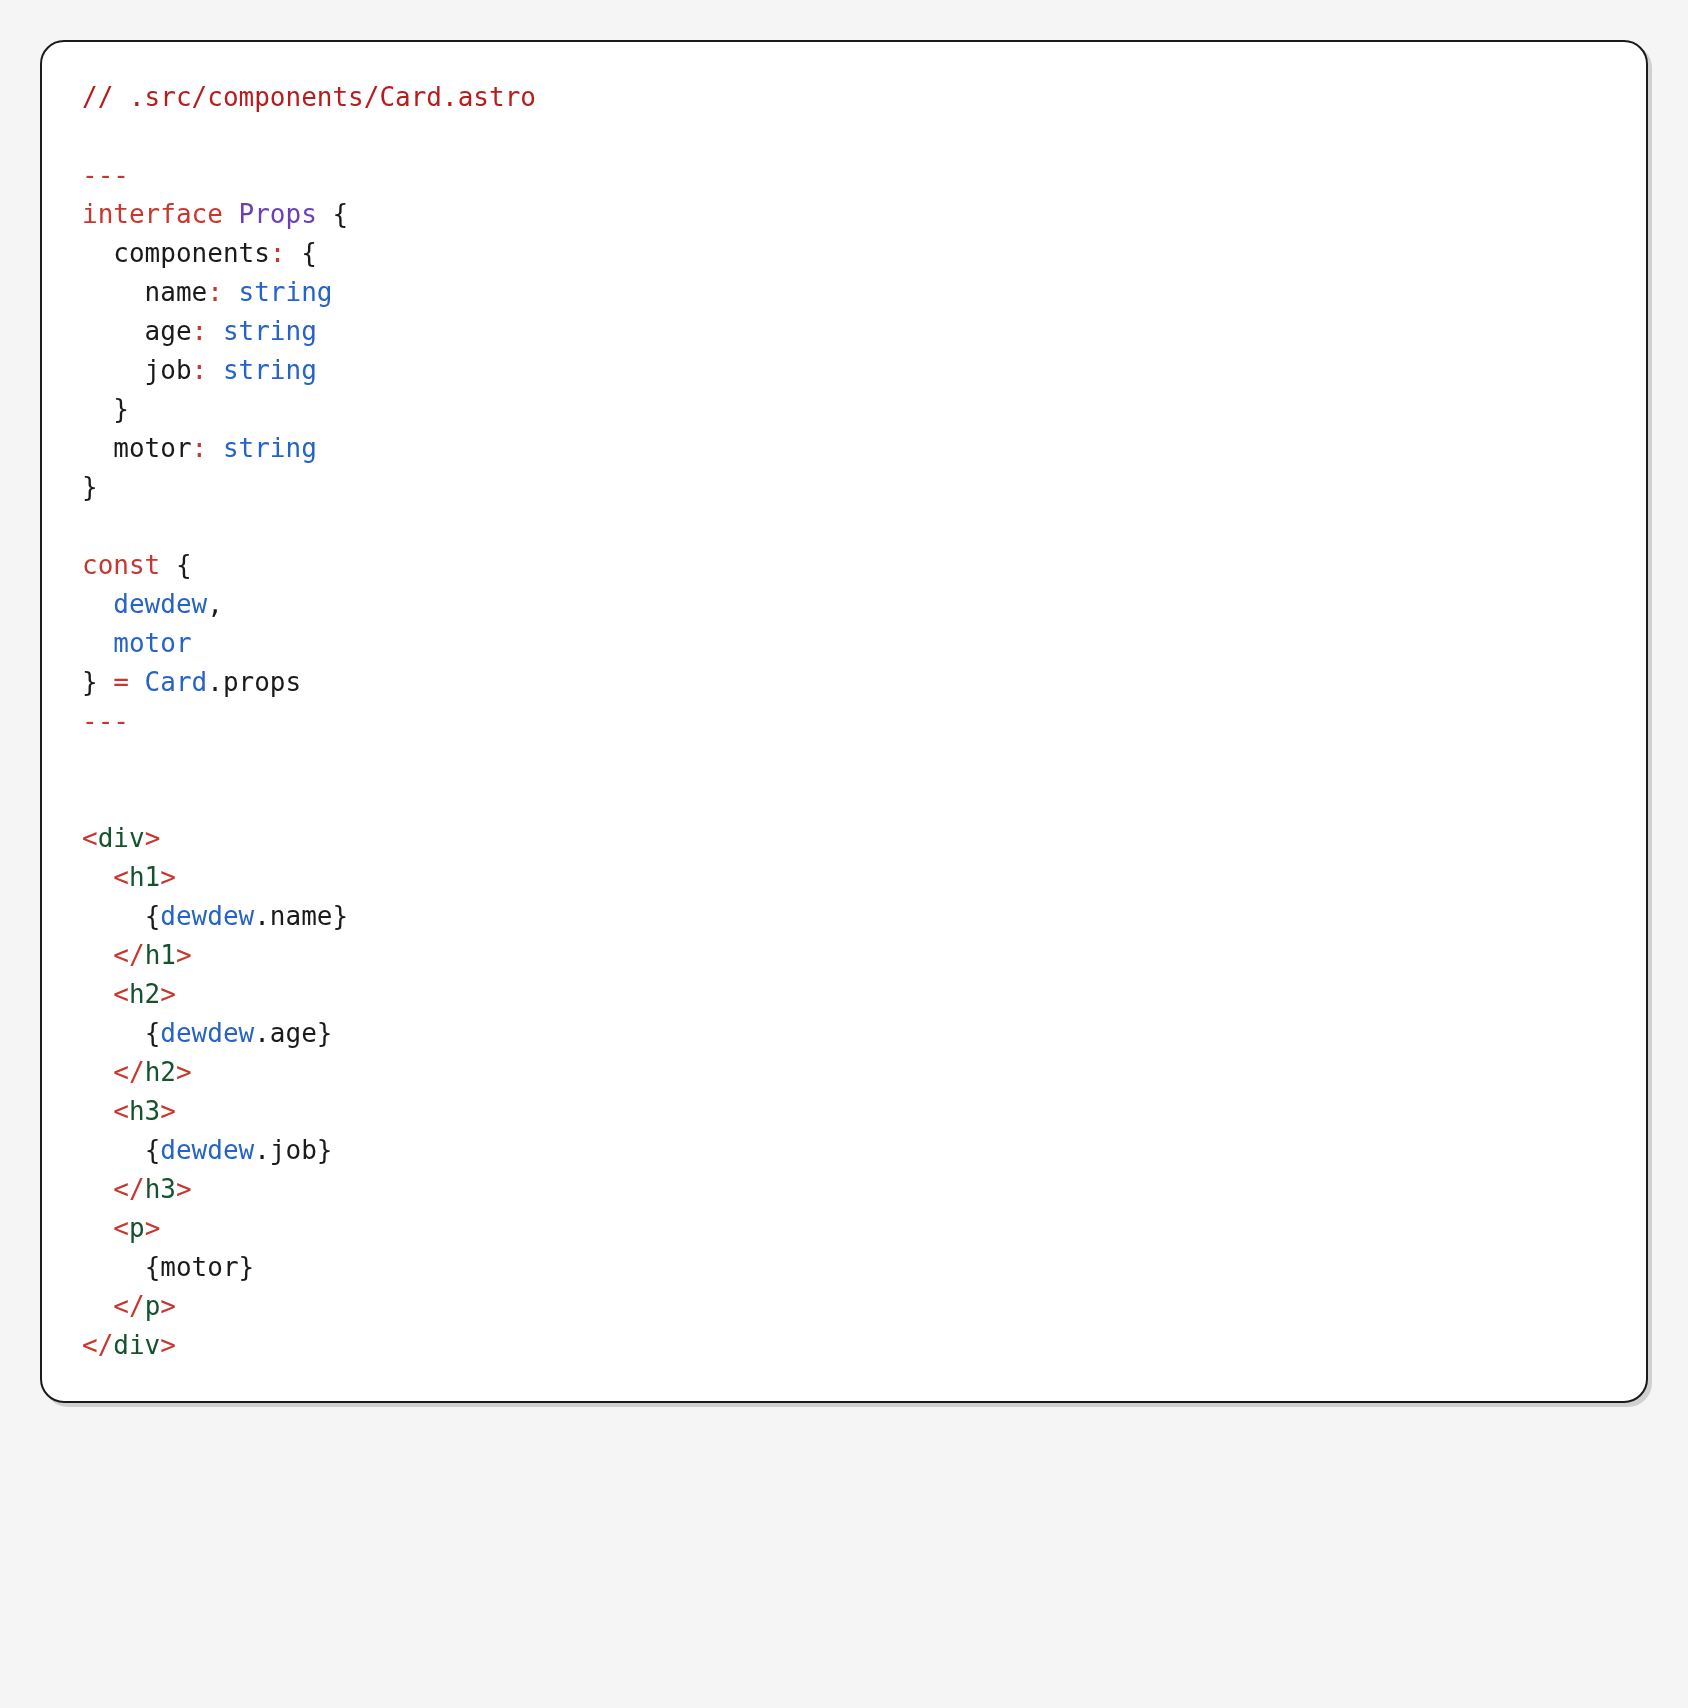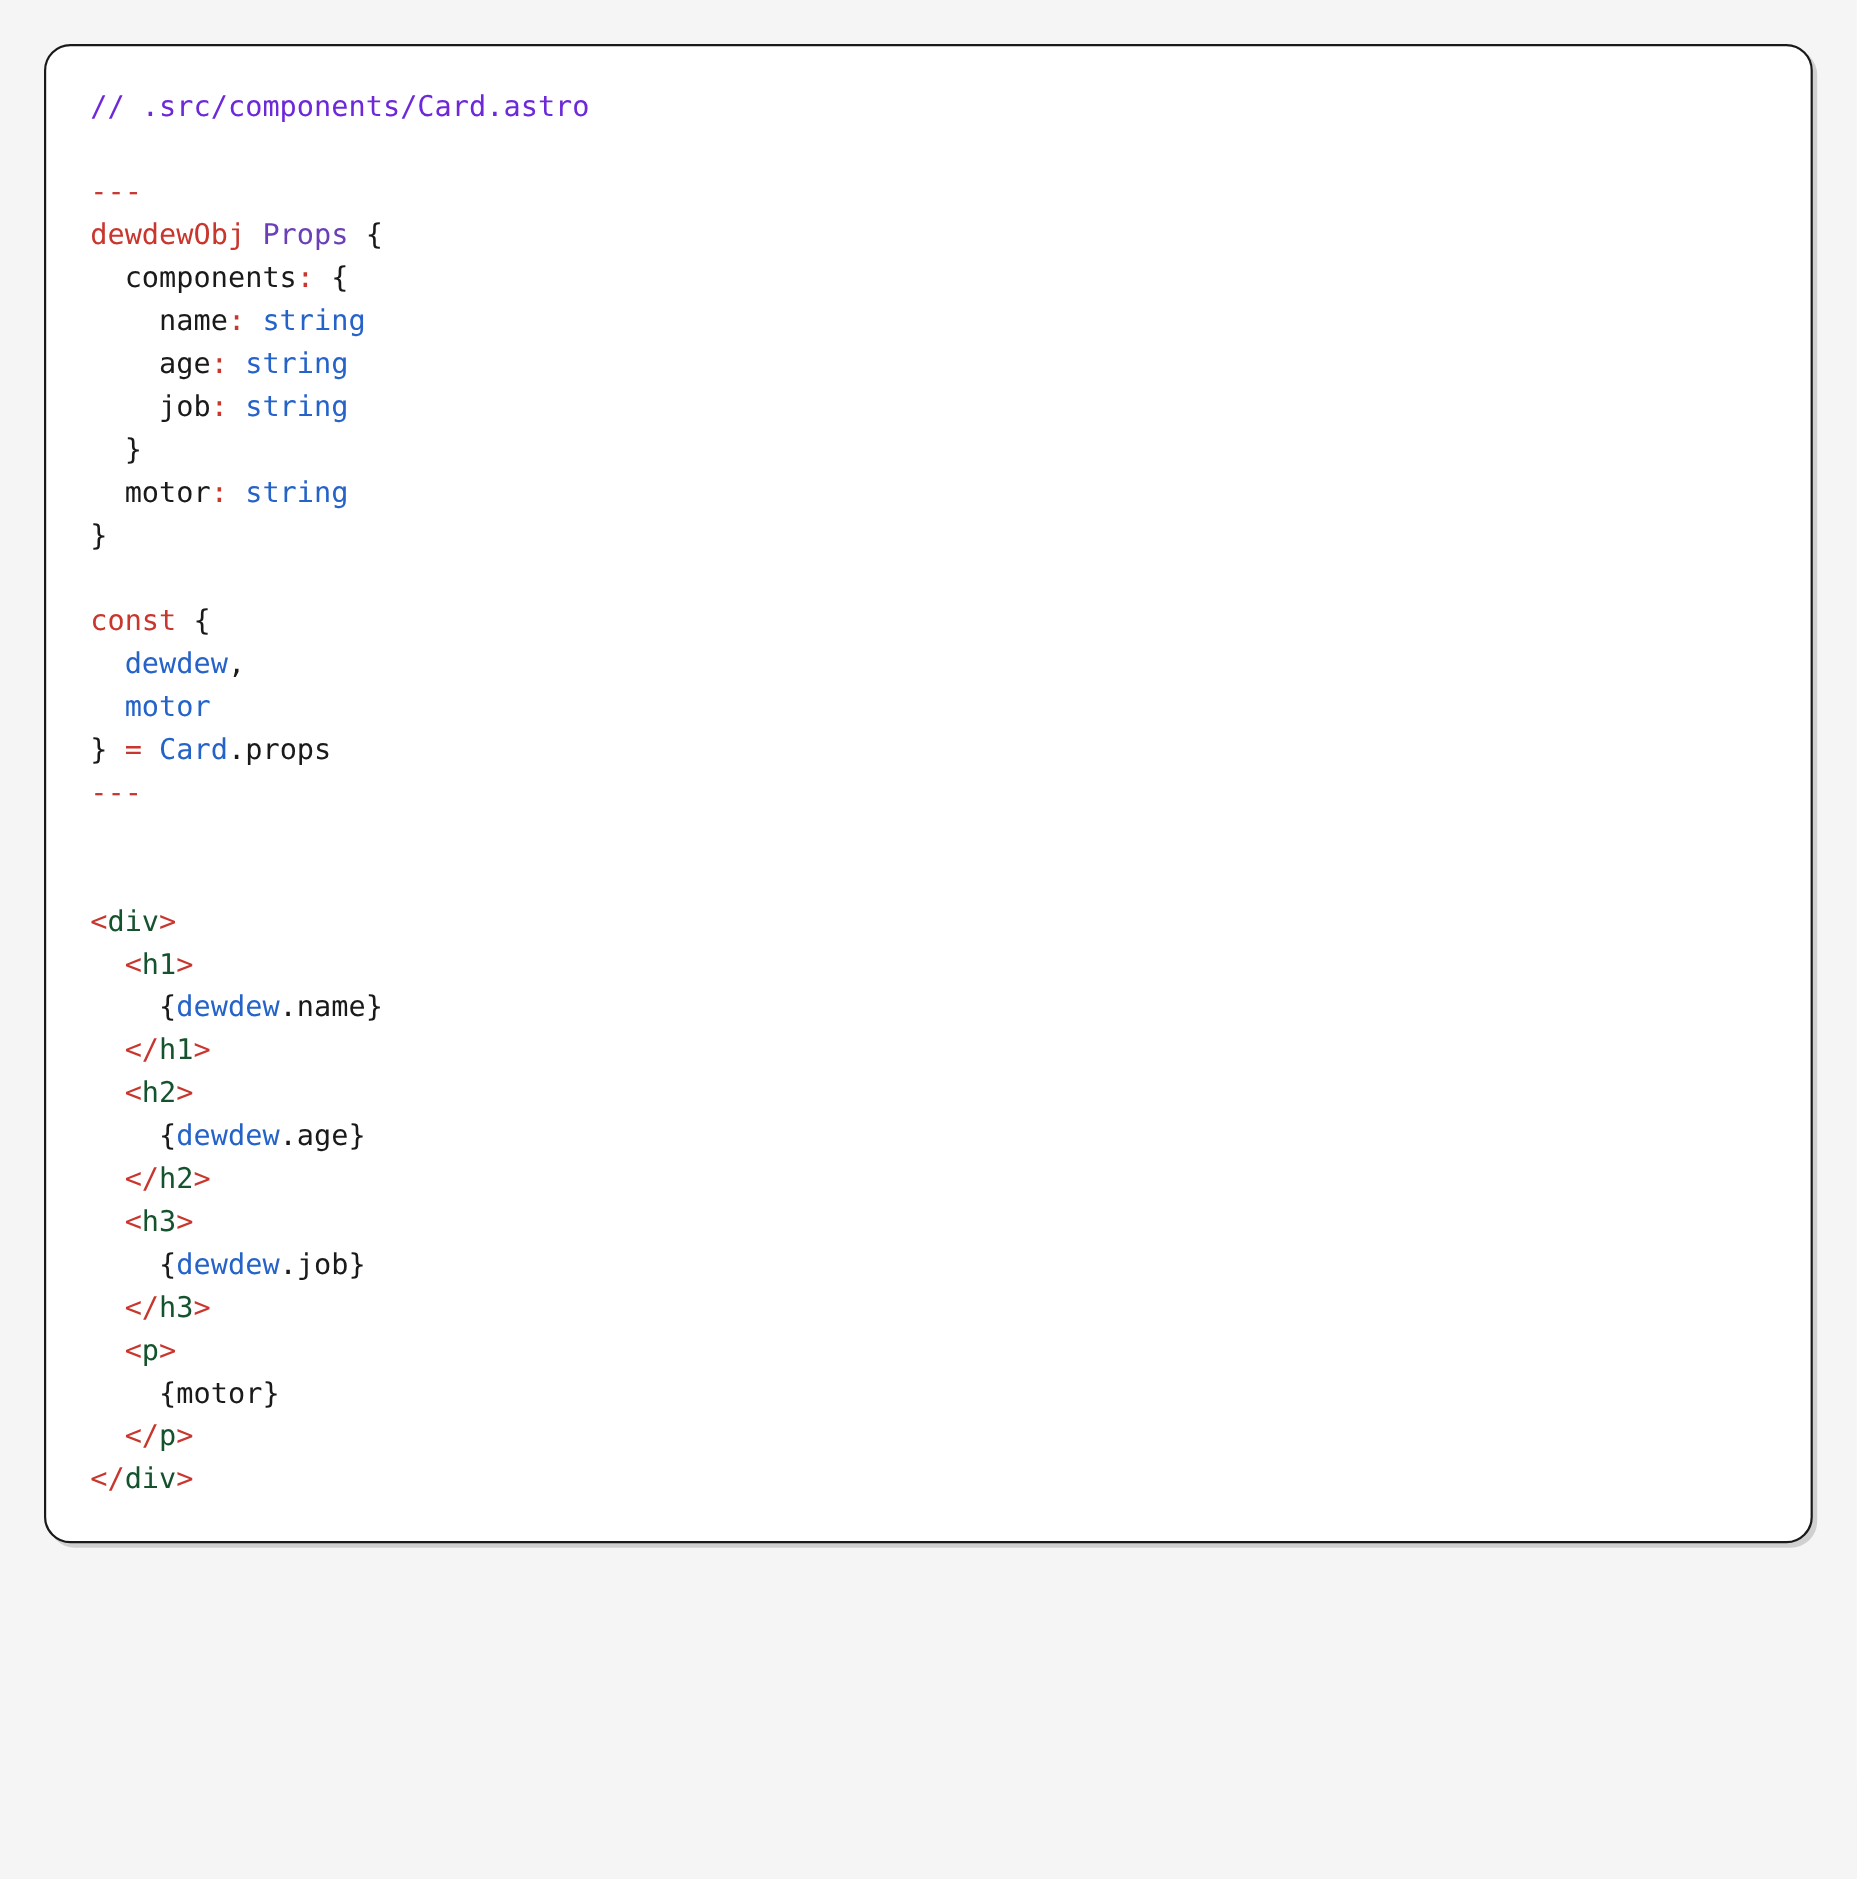--- a/index.html
+++ b/index.html
@@ -21,35 +21,35 @@
       max-width: 1608px;
       margin: 0 auto;
     }
     pre {
       font-family: 'SF Mono', 'Monaco', 'Menlo', 'Consolas', monospace;
       font-size: 26px;
       line-height: 1.5;
       white-space: pre;
       color: #1a1a1a;
     }
-    .c-comment { color: #6d28d9; }
+    .c-comment { color: #b91c1c; }
     .c-red { color: #c8362e; }
     .c-purple { color: #6b3fb8; }
     .c-blue { color: #2563c9; }
     .c-black { color: #1a1a1a; }
     .c-green { color: #14532d; }
   </style>
 </head>
 <body>
 
 <div class="code-block">
 <pre><span class="c-comment">// .src/components/Card.astro</span>
 
 <span class="c-red">---</span>
-<span class="c-red">dewdewObj</span> <span class="c-purple">Props</span><span class="c-black"> {</span>
+<span class="c-red">interface</span> <span class="c-purple">Props</span><span class="c-black"> {</span>
 <span class="c-black">  components</span><span class="c-red">:</span><span class="c-black"> {</span>
 <span class="c-black">    name</span><span class="c-red">:</span> <span class="c-blue">string</span>
 <span class="c-black">    age</span><span class="c-red">:</span> <span class="c-blue">string</span>
 <span class="c-black">    job</span><span class="c-red">:</span> <span class="c-blue">string</span>
 <span class="c-black">  }</span>
 <span class="c-black">  motor</span><span class="c-red">:</span> <span class="c-blue">string</span>
 <span class="c-black">}</span>
 
 <span class="c-red">const</span><span class="c-black"> {</span>
 <span class="c-blue">  dewdew</span><span class="c-black">,</span>

